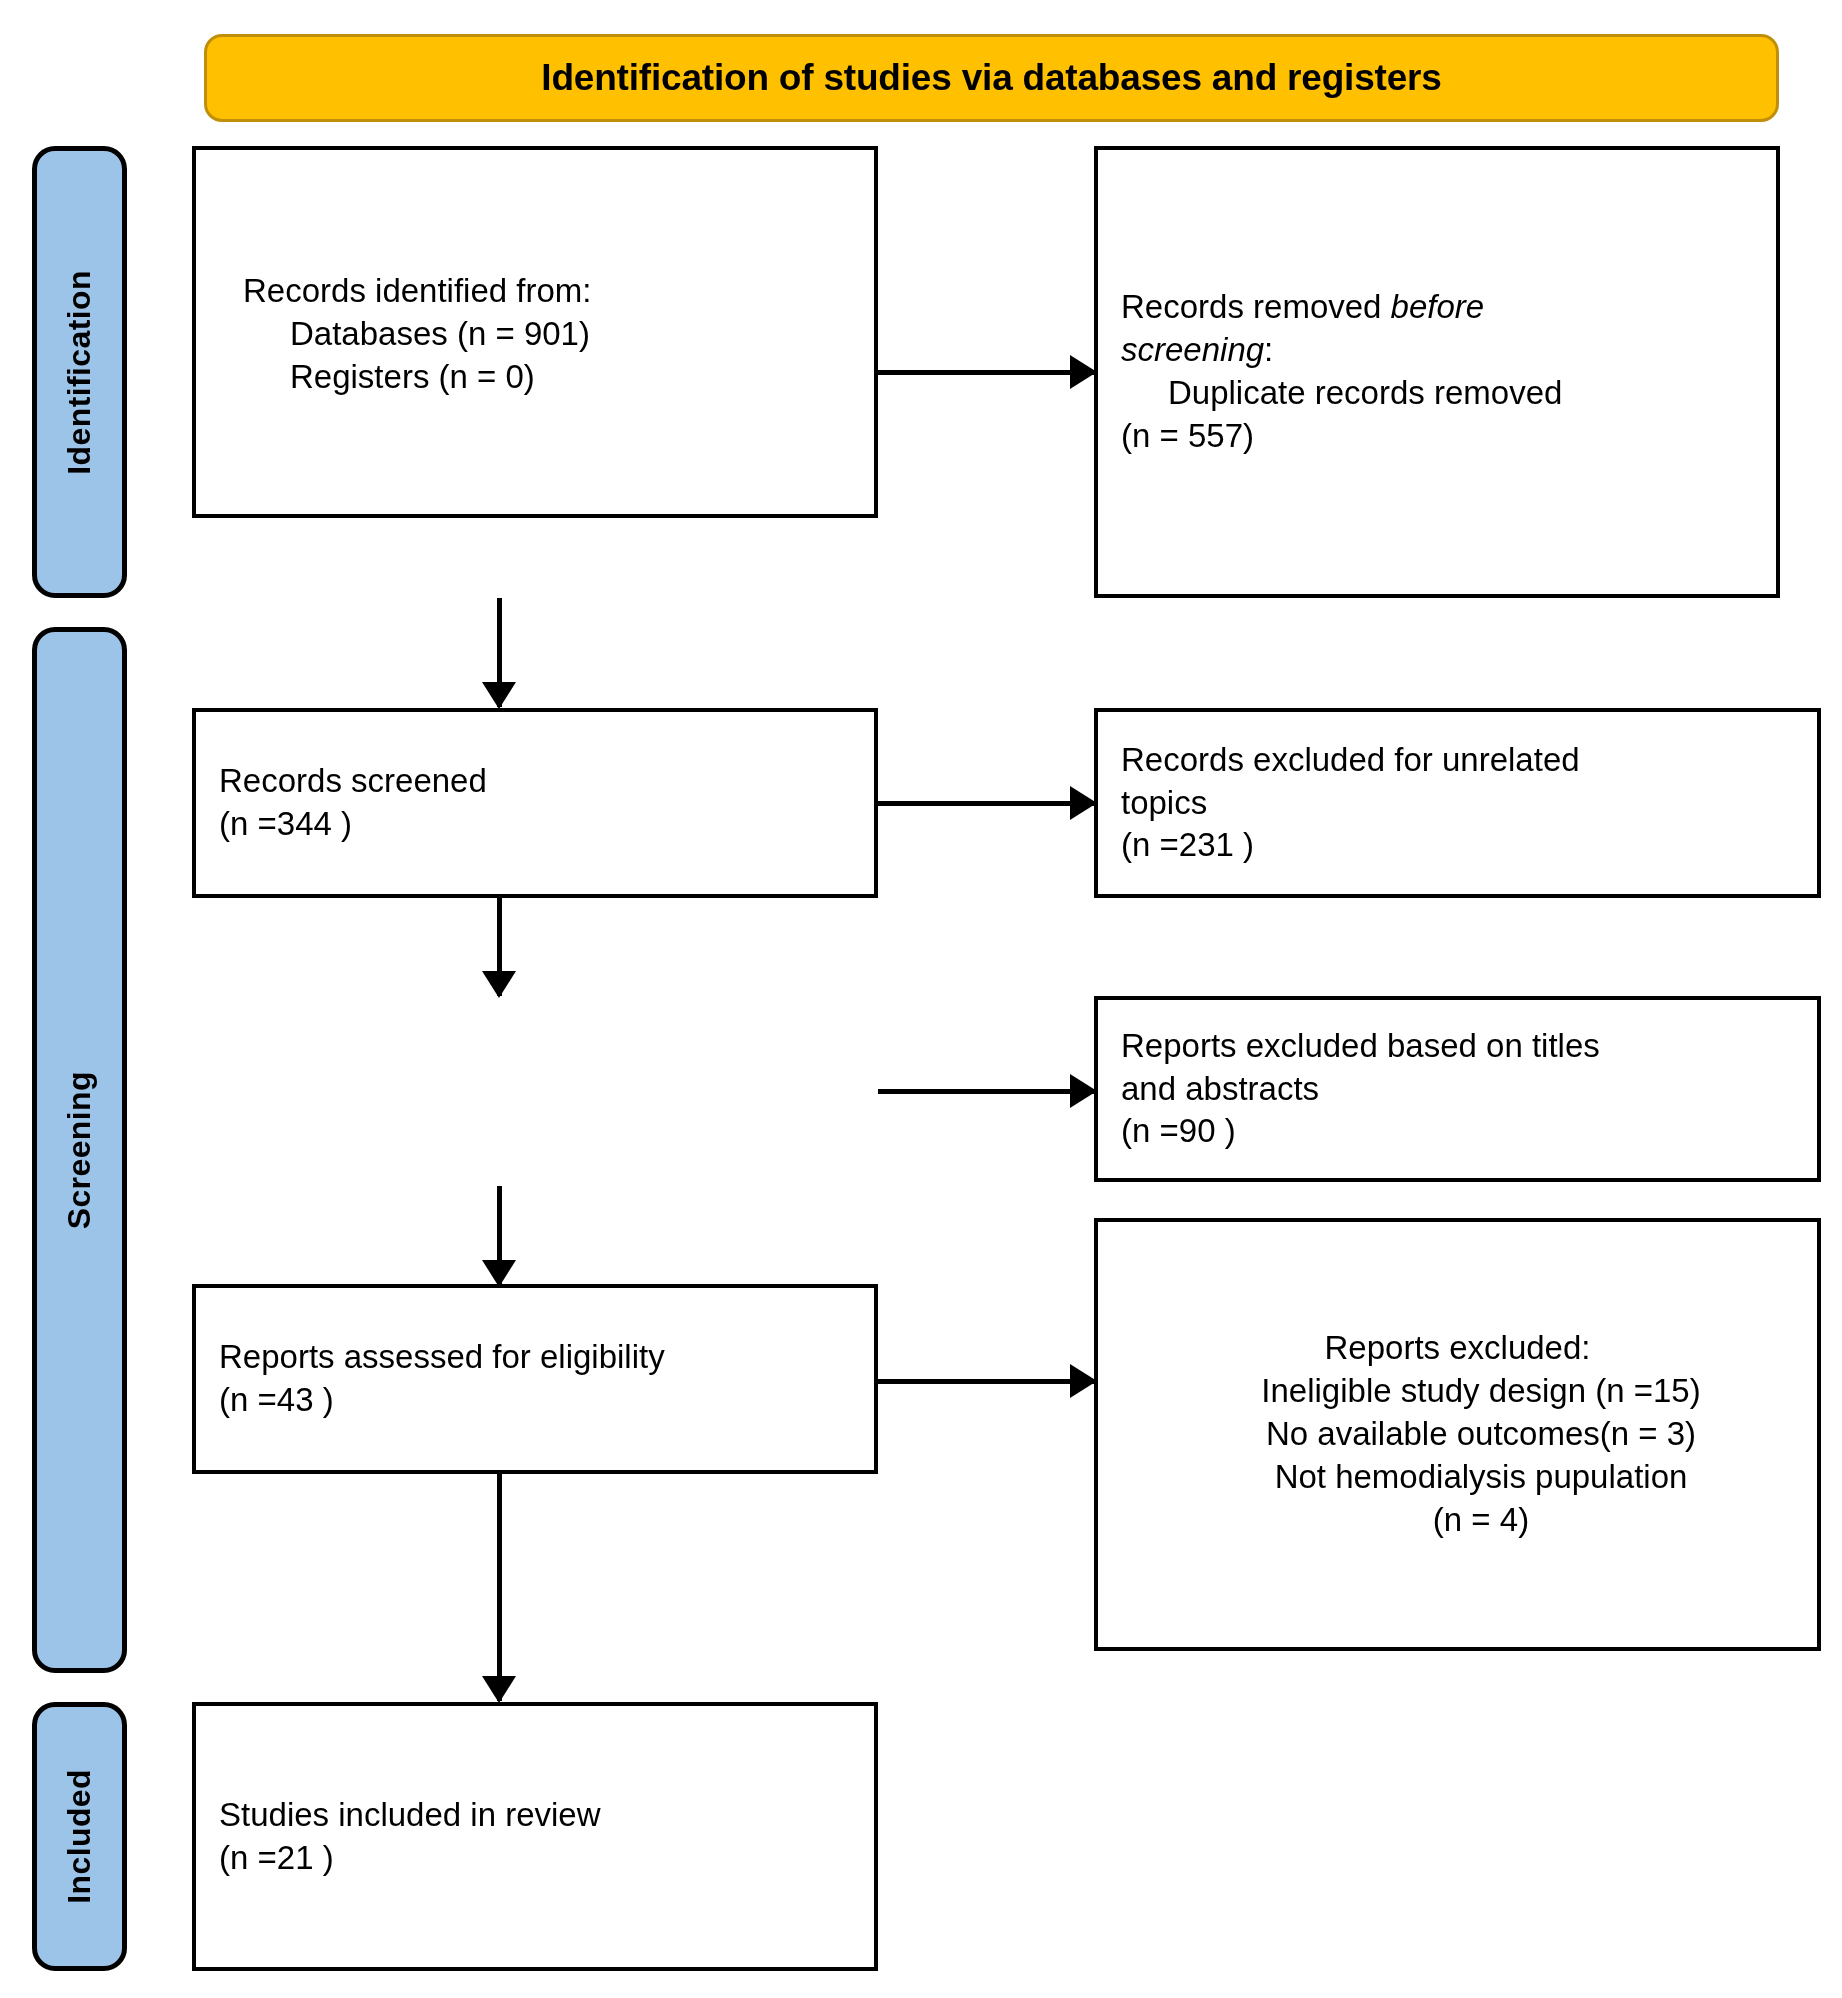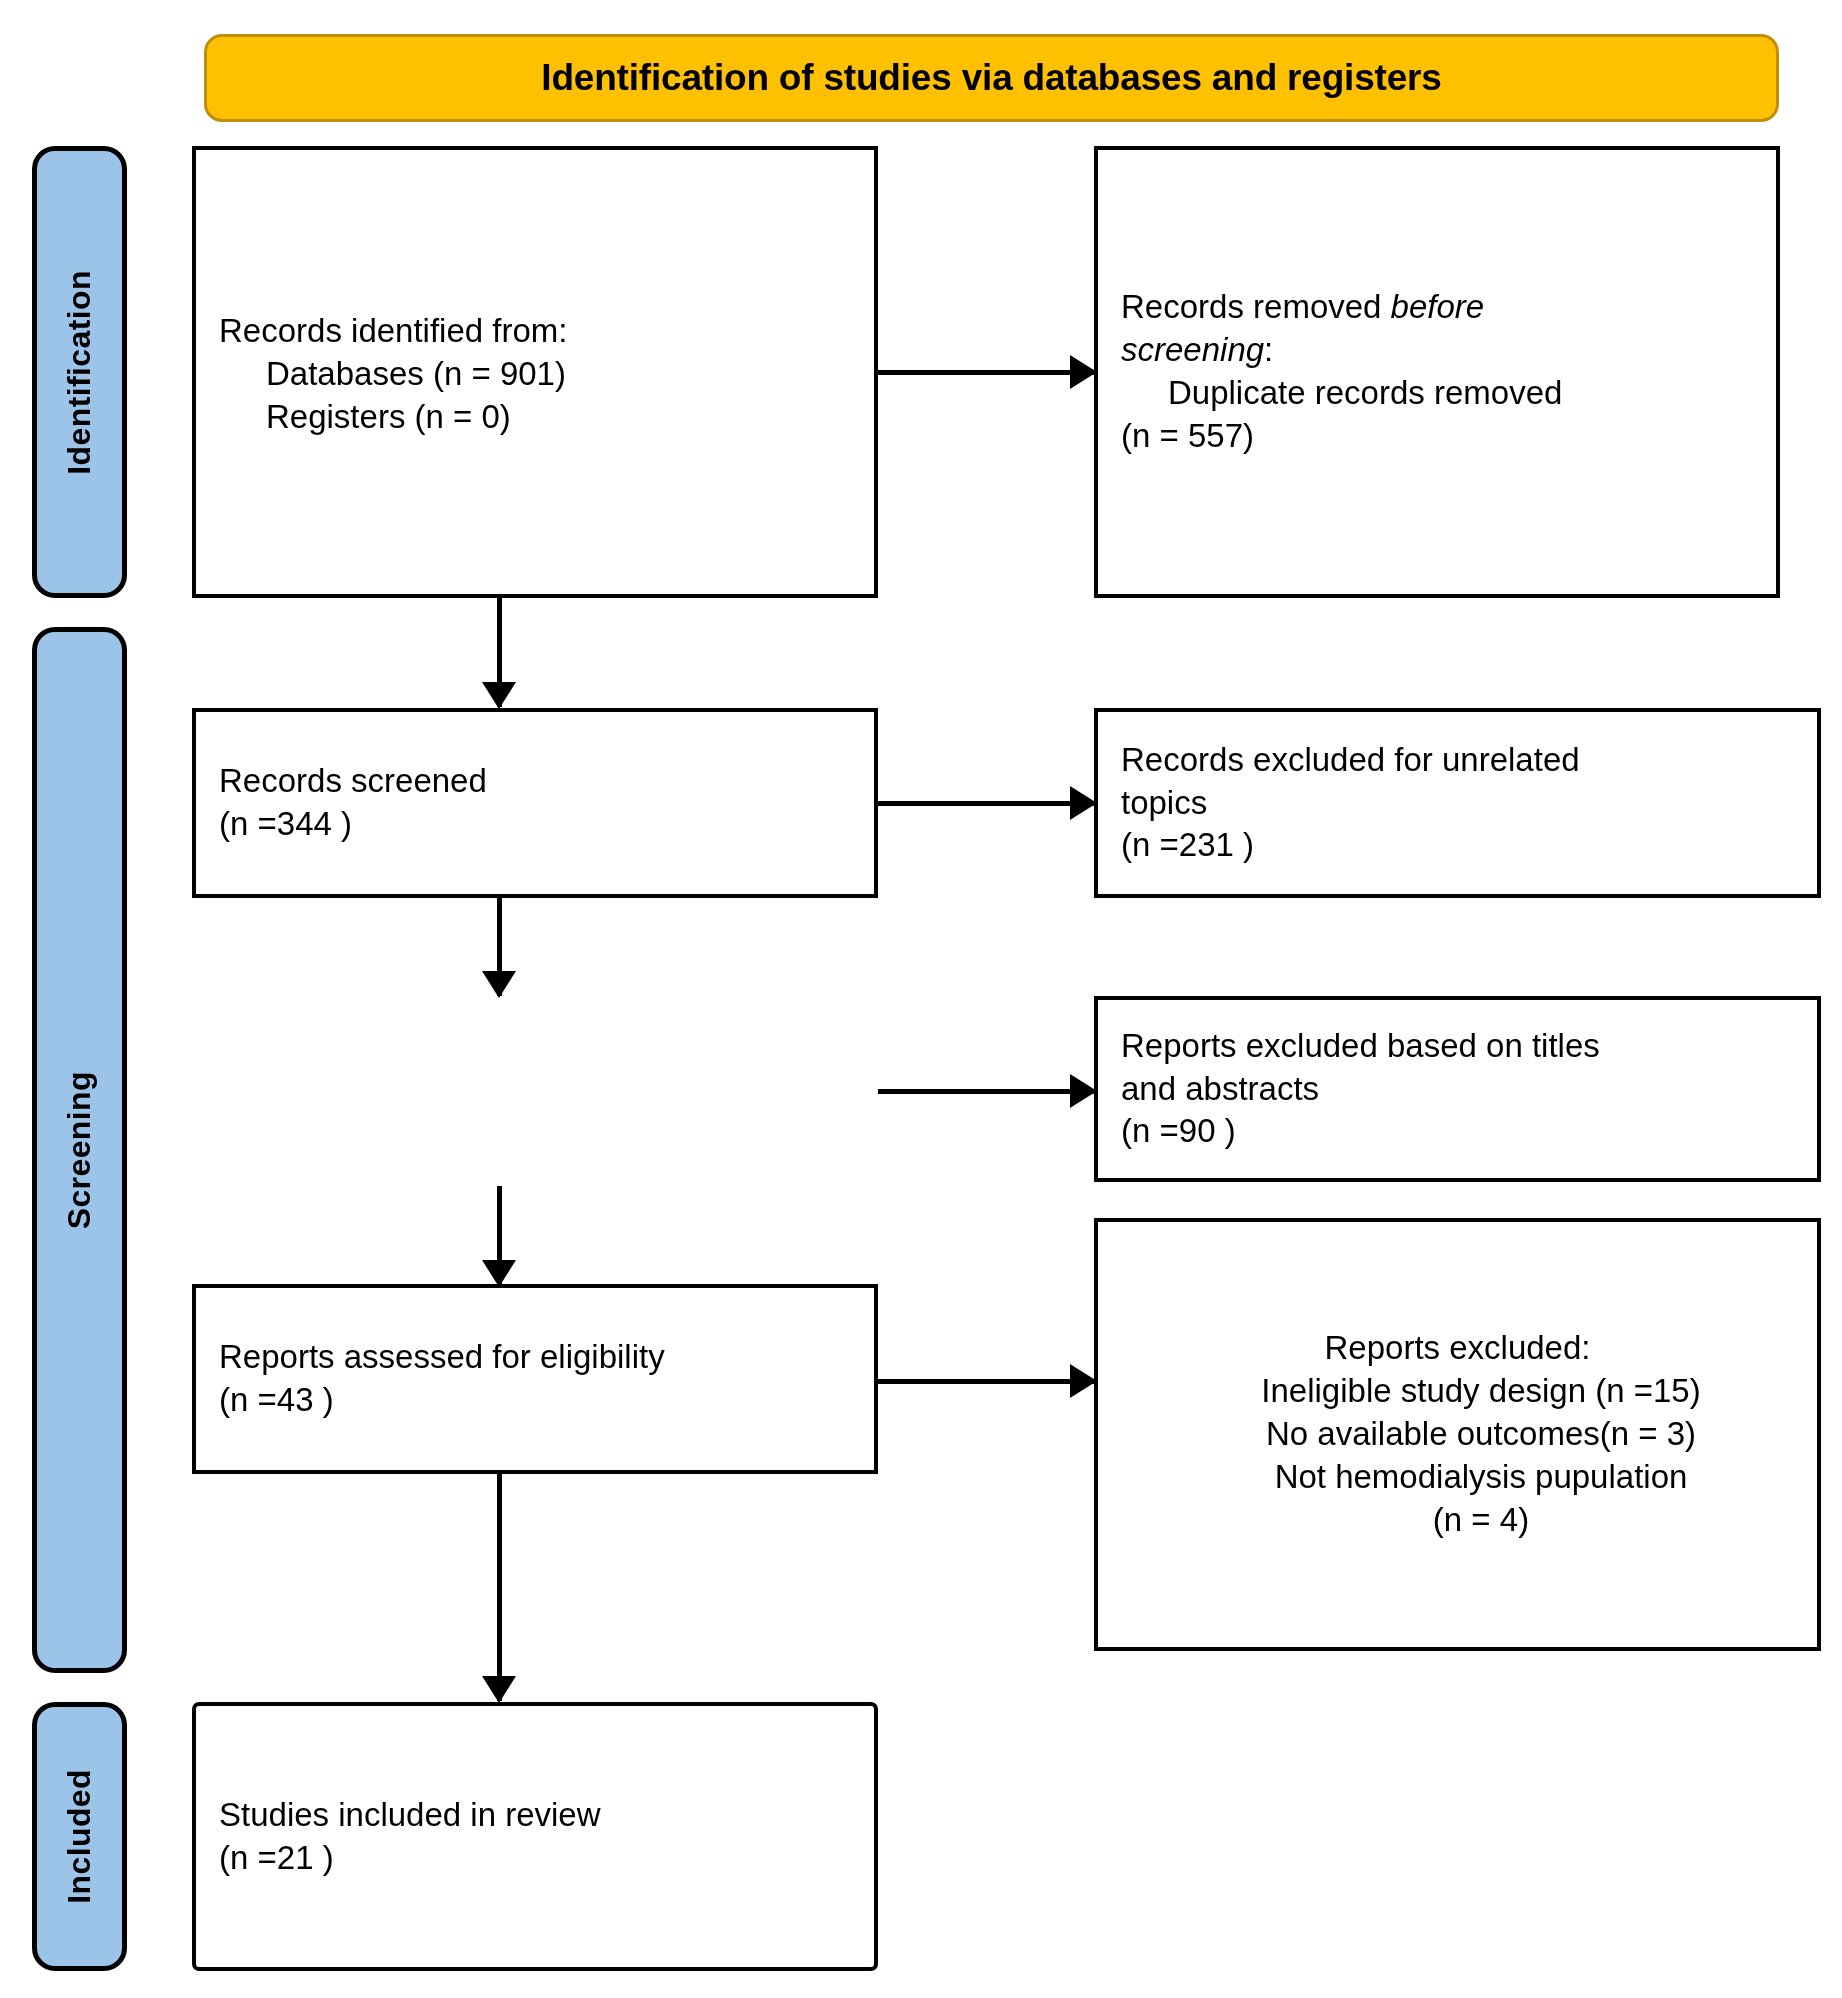--- a/index.html
+++ b/index.html
@@ -78,25 +78,25 @@
     width: 100%;
     padding: 0 23px;
     font-size: 33px;
     line-height: 1.30;
   }
   .line { white-space: pre; }
   .line.indent { padding-left: 47px; }
   .ital { font-style: italic; }
 
   
-  #box-identified   { left: 192px; top: 146px;  width: 686px; height: 452px; }
+  #box-identified   { left: 192px; top: 146px;  width: 686px; height: 372px; padding-left: 24px; }
   #box-screened     { left: 192px; top: 708px;  width: 686px; height: 190px; }
   #box-sought       { left: 192px; top: 996px; width: 686px; height: 190px; }
   #box-assessed     { left: 192px; top: 1284px; width: 686px; height: 190px; }
-  #box-included     { left: 192px; top: 1702px; width: 686px; height: 269px; border-radius: 7px; }
+  #box-included     { left: 192px; top: 1702px; width: 686px; height: 269px; }
 
   
   #box-removed      { left: 1094px; top: 146px;  width: 686px; height: 452px; }
   #box-excl-topics  { left: 1094px; top: 708px;  width: 727px; height: 190px; }
   #box-excl-titles  { left: 1094px; top: 996px; width: 727px; height: 186px; justify-content: flex-end; }
   #box-excl-reports { left: 1094px; top: 1218px; width: 727px; height: 433px; text-align: center; }
 
   
   #box-identified .lines { padding-top: 5.4px; }
 

